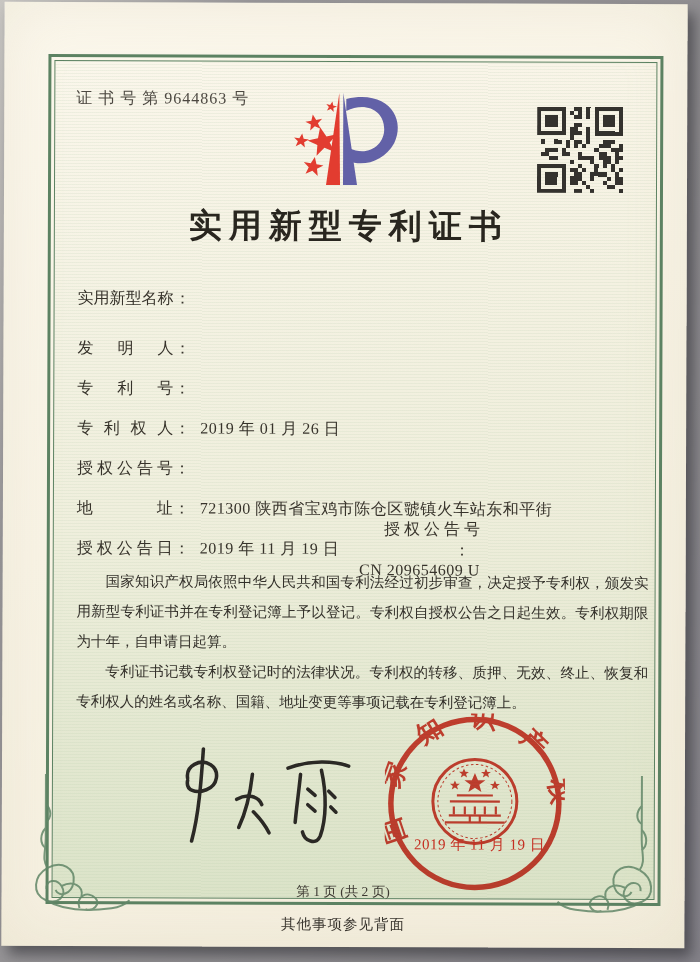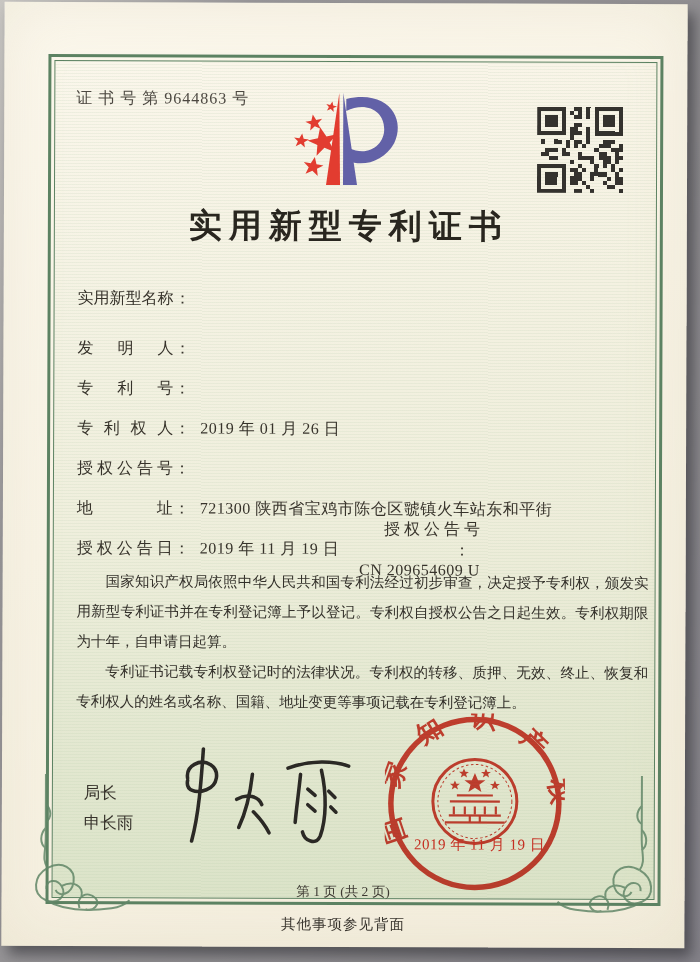--- a/index.html
+++ b/index.html
@@ -361,24 +361,20 @@
         <span class="fvalue">CN 209654609 U</span>
       </span>
     </div>
   </div>
 
   <div class="paras">
     <p>国家知识产权局依照中华人民共和国专利法经过初步审查，决定授予专利权，颁发实用新型专利证书并在专利登记簿上予以登记。专利权自授权公告之日起生效。专利权期限为十年，自申请日起算。</p>
     <p>专利证书记载专利权登记时的法律状况。专利权的转移、质押、无效、终止、恢复和专利权人的姓名或名称、国籍、地址变更等事项记载在专利登记簿上。</p>
   </div>
 
-  <div class="signer">
-    <div>局长</div>
-    <div>申长雨</div>
-  </div>
 
   <div class="signature">
     <svg viewBox="0 0 190 110" stroke="#2b2925" stroke-width="3.4" fill="none" stroke-linecap="round">
       <path d="M22,38 C20,26 34,19 44,25 C53,31 51,45 40,49 C30,53 20,50 22,40"></path>
       <path d="M37,10 C35,40 33,72 26,98"></path>
       <path d="M84,34 C82,52 78,70 71,85"></path>
       <path d="M69,58 C79,52 90,55 93,63"></path>
       <path d="M85,70 C92,77 97,84 100,90"></path>
       <path d="M118,28 C140,20 162,21 176,26"></path>
       <path d="M130,34 C128,54 126,68 125,80"></path>

